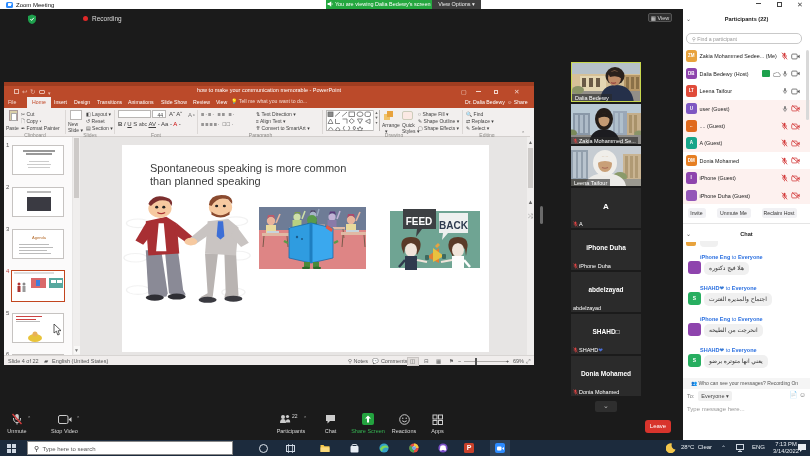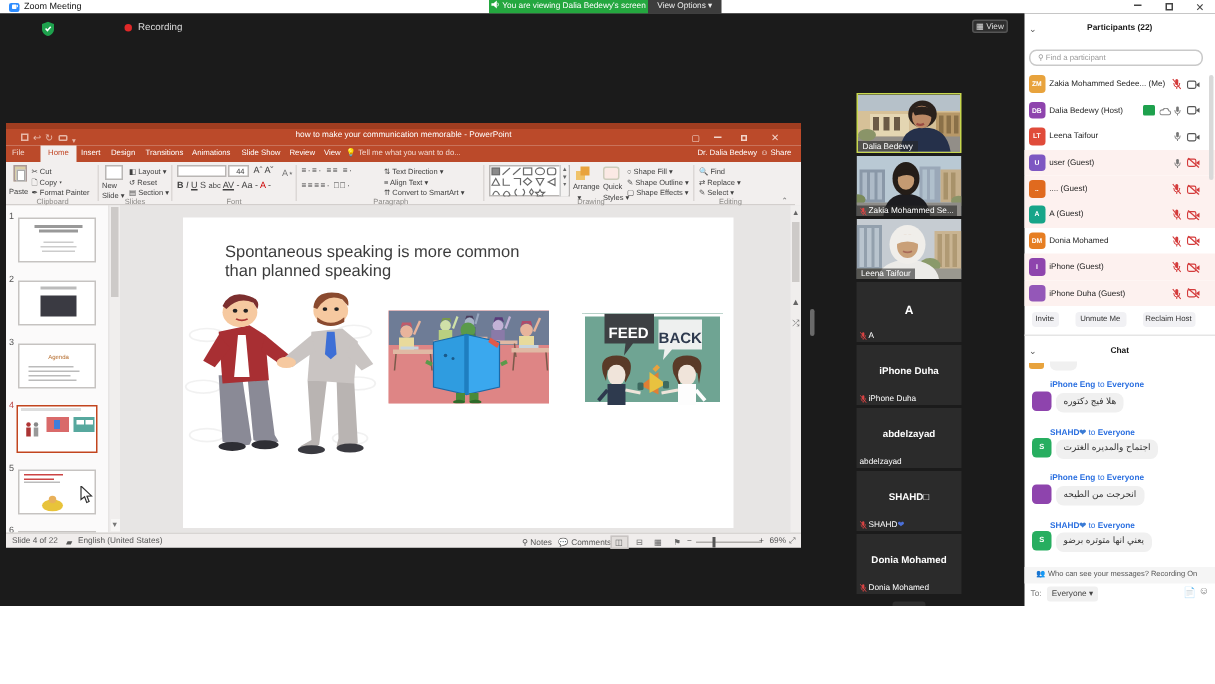--- a/index.html
+++ b/index.html
@@ -1,18 +1,18 @@
 <!DOCTYPE html>
 <html><head>
 <meta charset="utf-8">
 <style>
   * { margin:0; padding:0; box-sizing:border-box; }
   html,body { width:810px; height:456px; overflow:hidden; }
   body { font-family:"Liberation Sans", sans-serif; }
-  #stage { position:relative; width:810px; height:404px; background:#1a1a1a; overflow:hidden; }
+  #stage { position:relative; width:810px; height:456px; background:#1a1a1a; overflow:hidden; }
   .abs { position:absolute; }
   .f { display:flex; align-items:center; }
 </style>
 </head>
 <body>
 <div id="stage">
 
   <div class="abs" style="left:0;top:0;width:810px;height:9px;background:#ffffff;"></div>
   <div class="abs" style="left:6px;top:1.5px;width:6.5px;height:6px;background:#2d8cff;border-radius:1.5px;"></div>
   <div class="abs" style="left:7.5px;top:3px;width:3px;height:2.5px;background:#fff;border-radius:0.5px;"></div>

